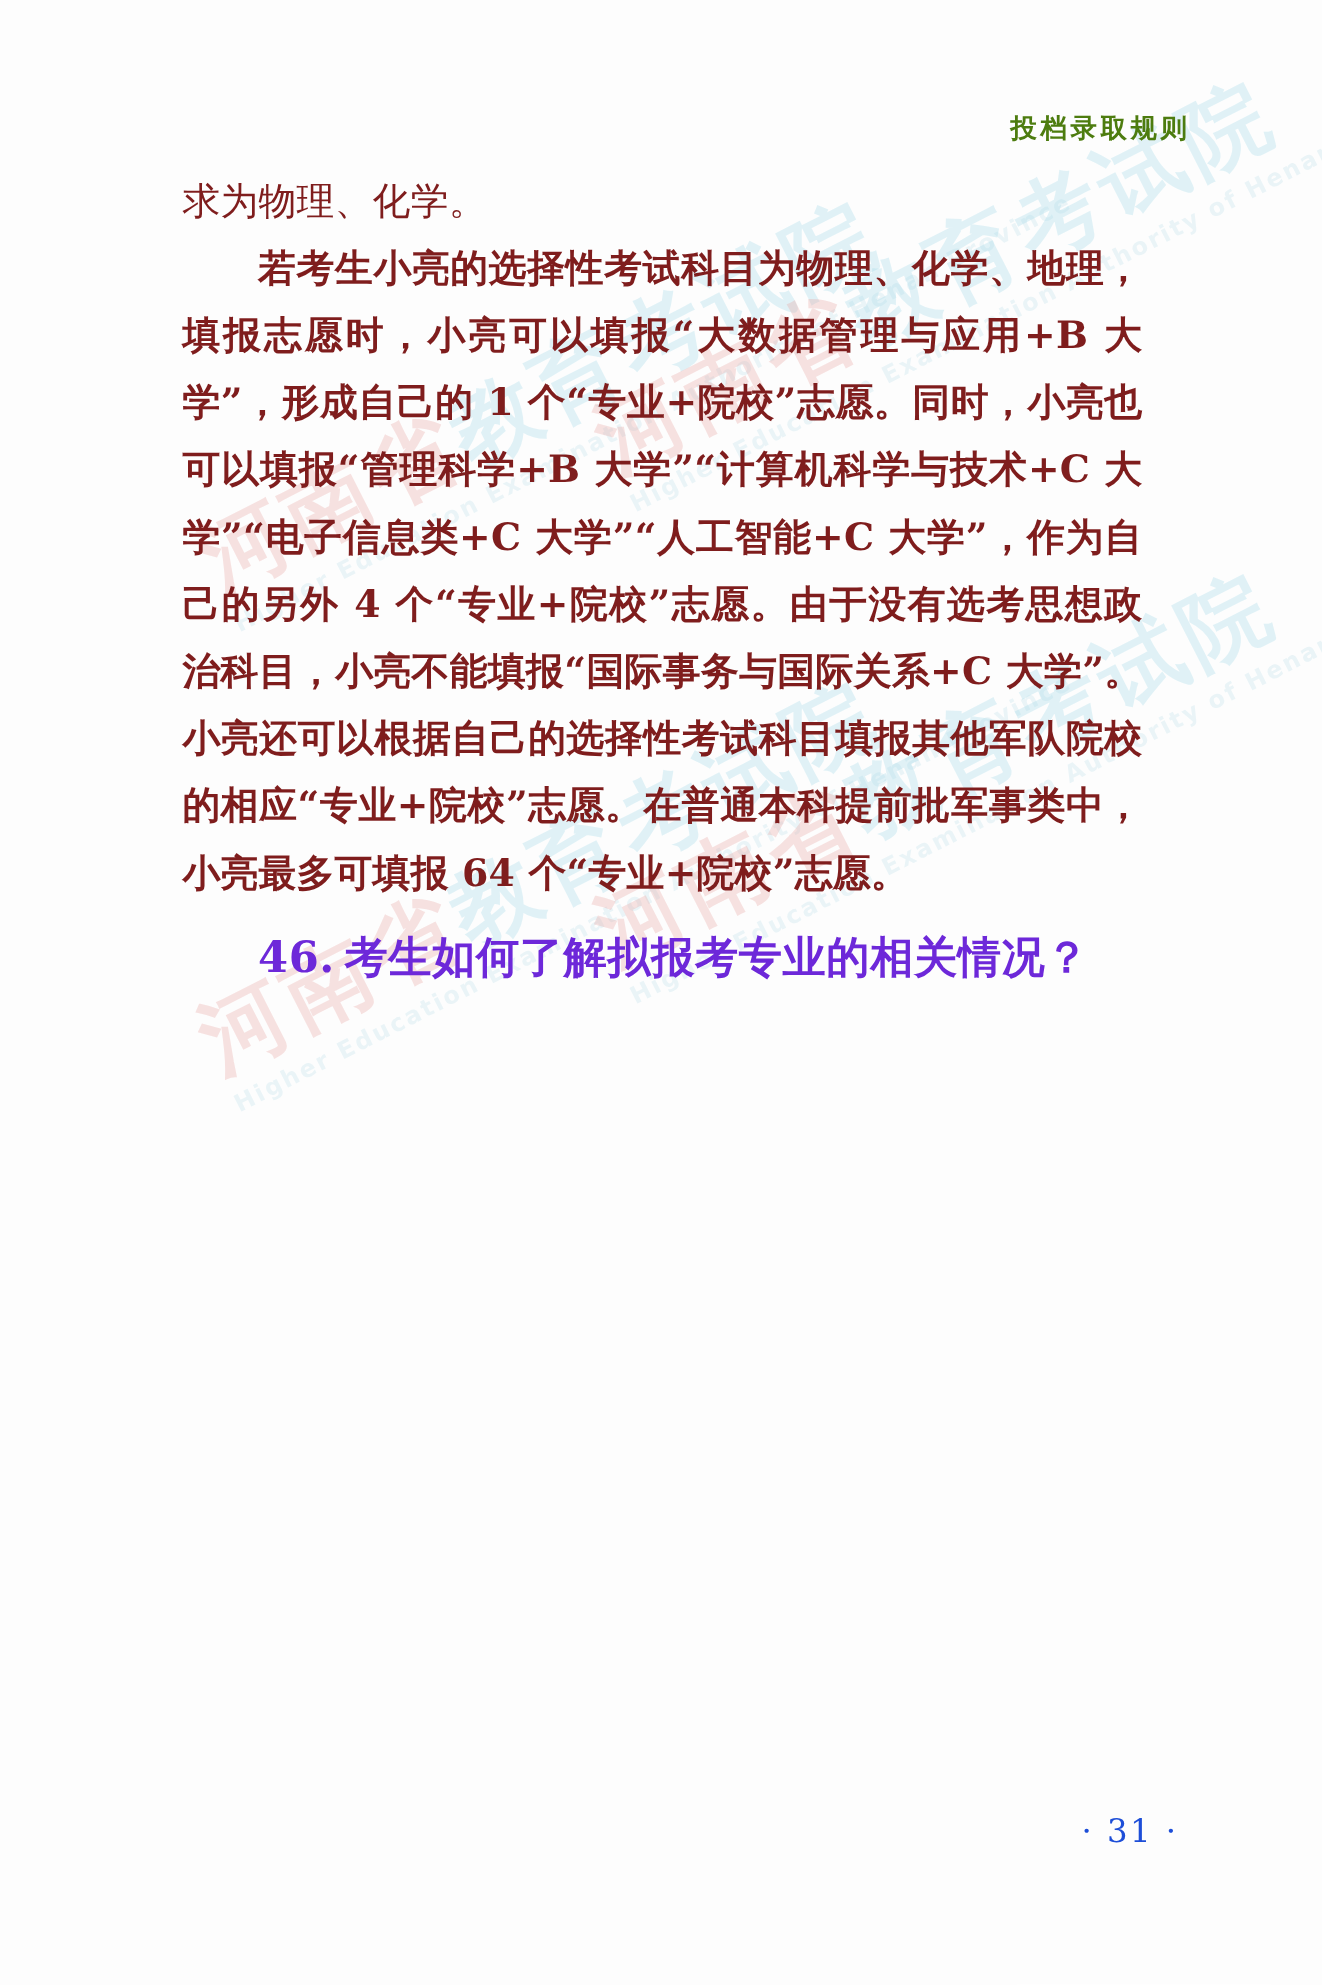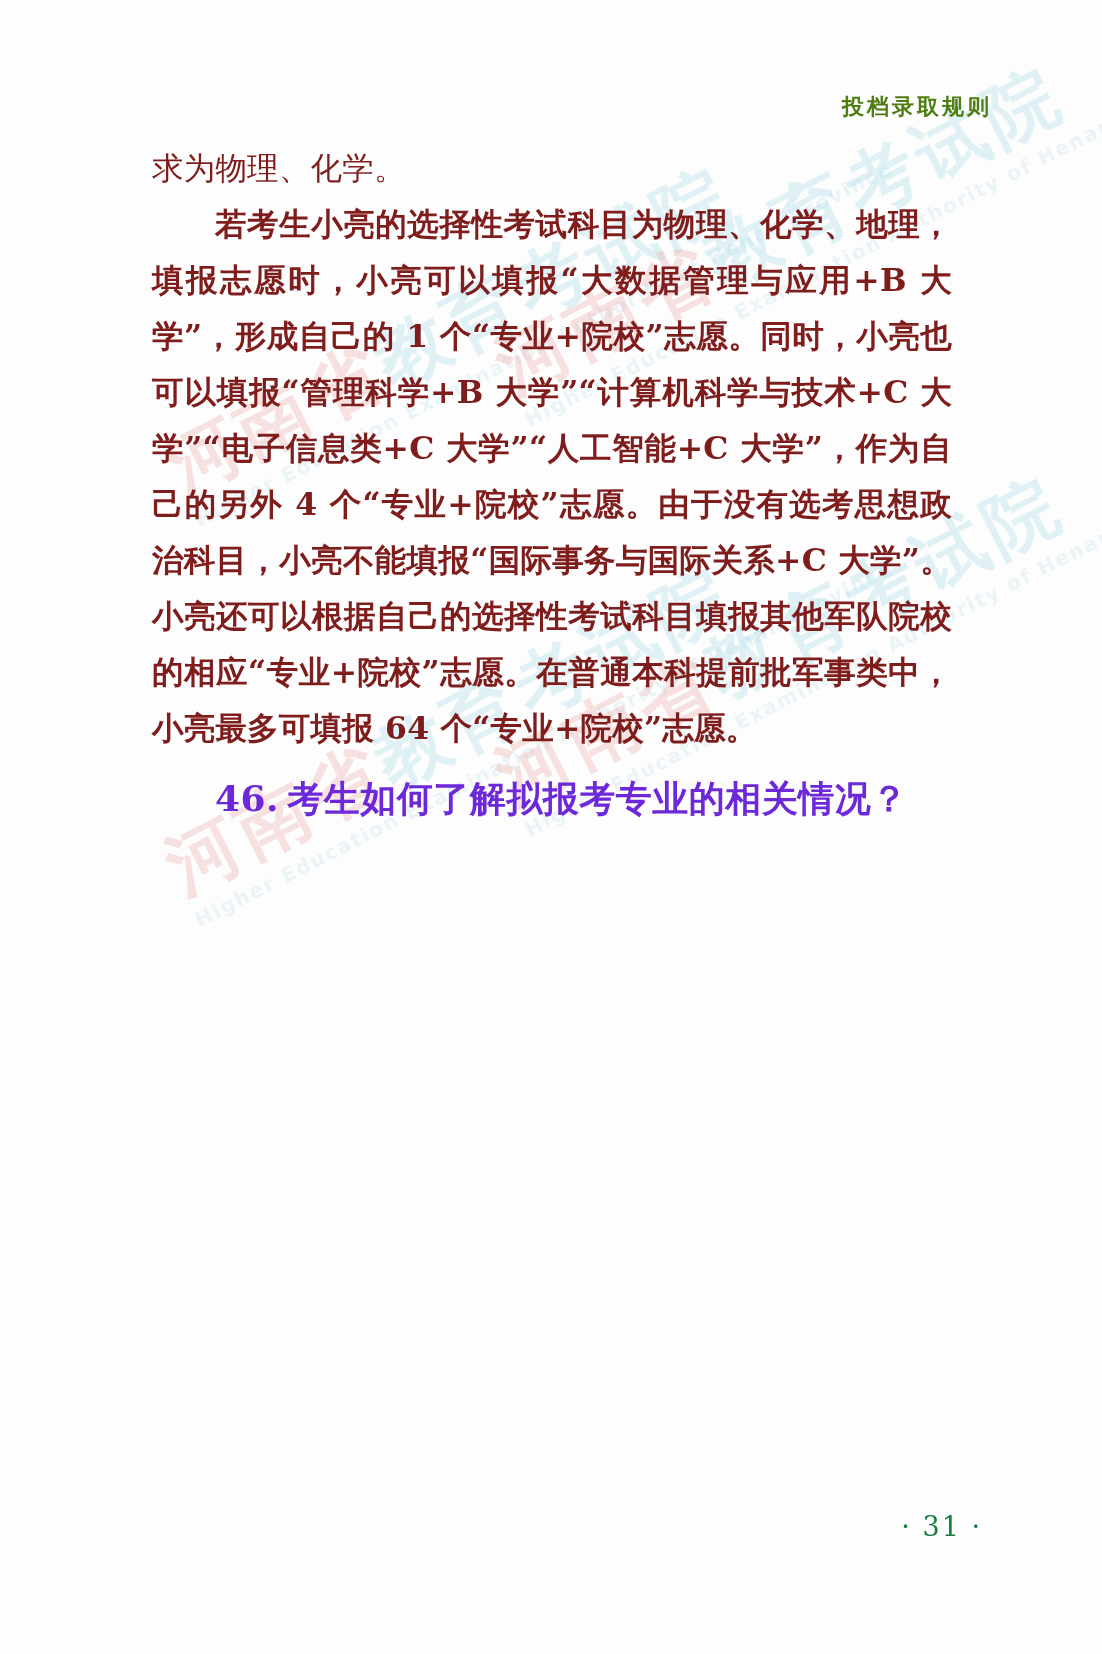--- a/index.html
+++ b/index.html
@@ -69,21 +69,21 @@
   .qnum {
     margin-right: 8px;
   }
 
   
   .folio {
     position: absolute;
     bottom: 112px;
     right: 120px;
     font-size: 27px;
-    color: #15803d;
+    color: #1d4ed8;
     letter-spacing: 2px;
     font-family: "DejaVu Serif", "Liberation Serif", serif;
   }
 
   
   .wm {
     position: absolute;
     pointer-events: none;
     user-select: none;
     white-space: nowrap;

